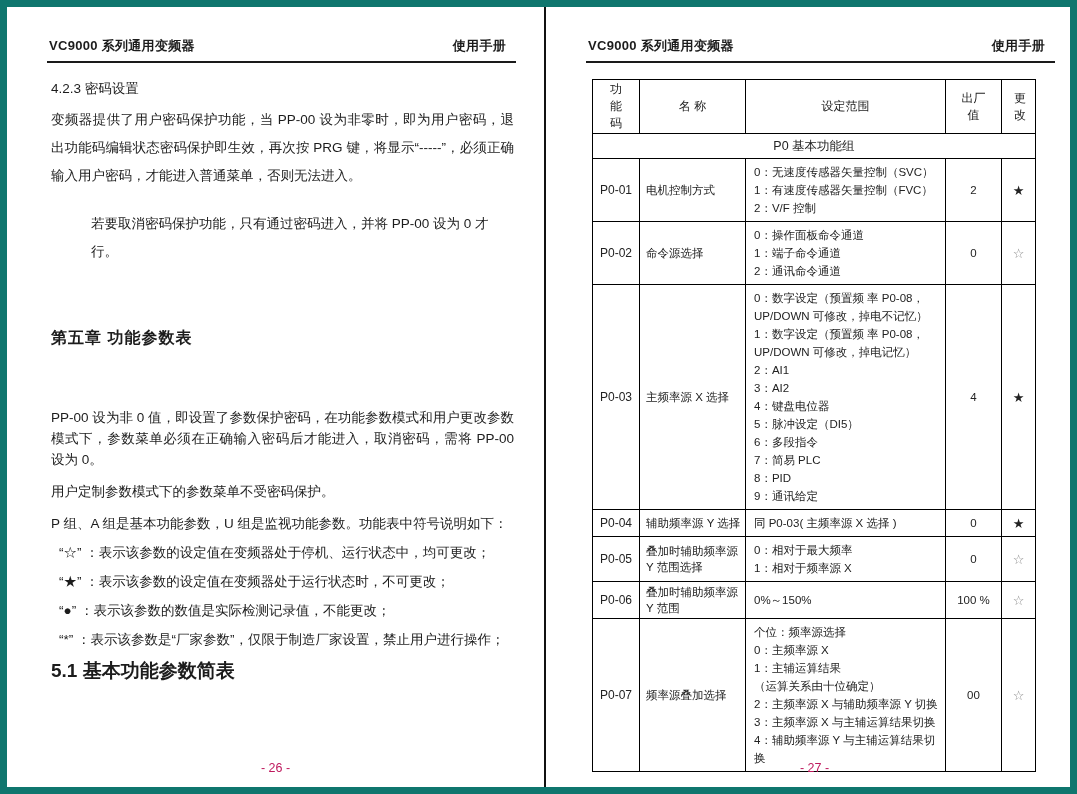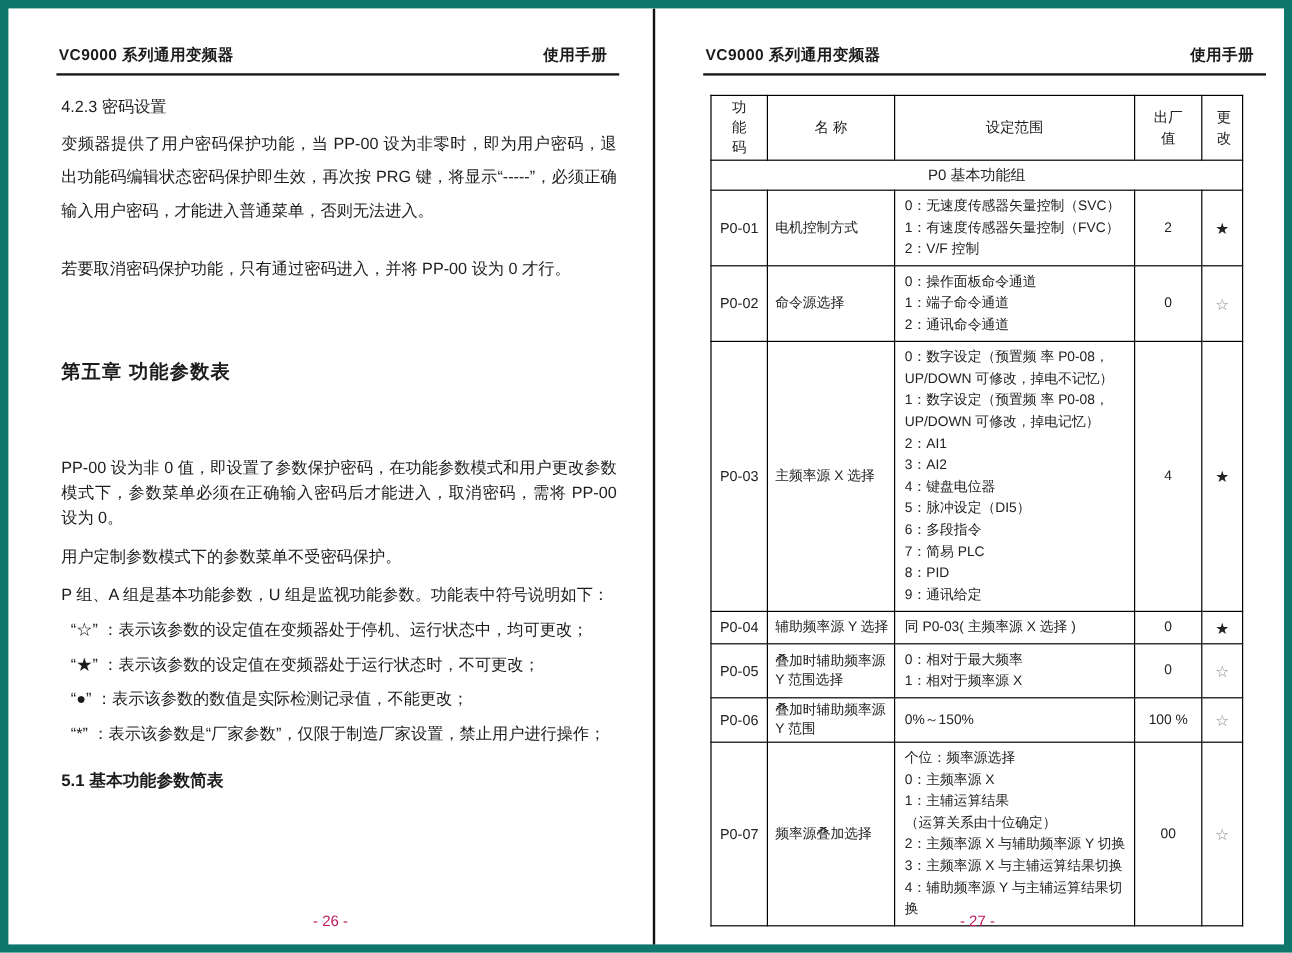--- a/index.html
+++ b/index.html
@@ -39,32 +39,32 @@
   }
   .page-rule {
     border-bottom: 2px solid #1a1a1a;
     margin: 6px 28px 0 40px;
   }
 
   
   .lp-content { padding: 0 30px 0 44px; font-size: 13.5px; }
   .sec-heading { margin-top: 17px; font-size: 13.5px; }
   .para-wide { margin-top: 8px; line-height: 28px; text-align: justify; }
-  .para-single { margin-top: 20px; line-height: 28px; }
+  .para-single { margin-top: 20px; line-height: 28px; margin-left: 40px; }
   .chapter-title {
     margin-top: 62px;
     text-align: left;
     font-size: 16px;
     font-weight: bold;
     letter-spacing: 1px;
   }
   .para-tight { margin-top: 58px; line-height: 21px; text-align: justify; }
   .para-mid   { margin-top: 11px; line-height: 21px; }
   .symbol-note { margin-top: 9px; line-height: 20px; padding-left: 8px; }
-  .sec2-heading { margin-top: 20px; font-weight: bold; font-size: 14px; }
+  .sec2-heading { margin-top: 8px; font-weight: bold; font-size: 19px; }
   .table-caption { margin-top: 42px; text-align: center; font-size: 13.5px; }
   .page-num {
     position: absolute;
     bottom: 26px; left: 0;
     width: 100%;
     text-align: center;
     font-size: 12.5px;
     color: #be185d;
   }
 

